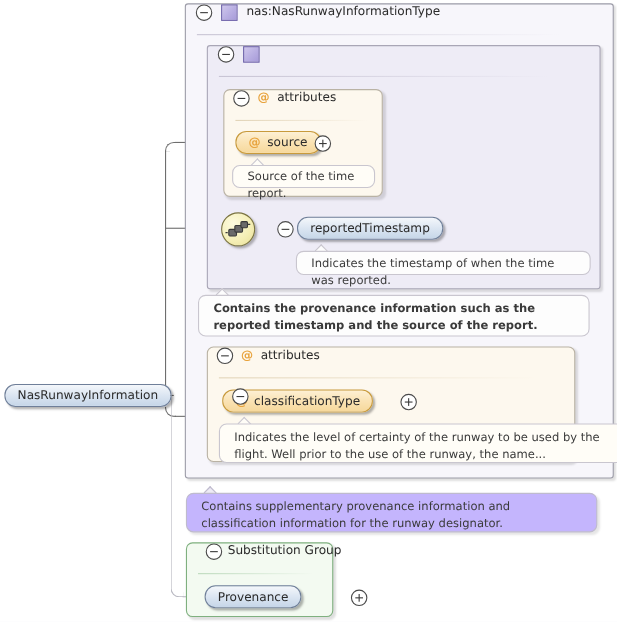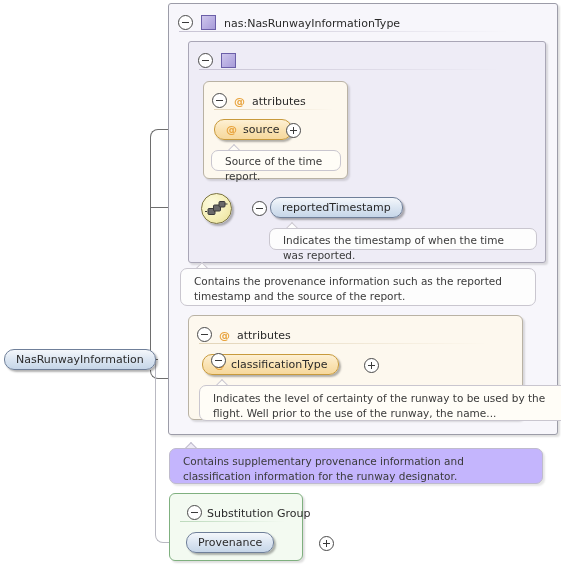--- a/index.html
+++ b/index.html
@@ -16,21 +16,21 @@
     border:1px solid #9c9ca8;border-radius:3px;
     box-shadow:2px 2px 2px rgba(0,0,0,.13);
   }
   .grp-outer{background:#f7f6fb;}
   .grp-inner{background:#eeecf6;border-color:#a9a6b6;}
   .grp-attr{background:#fdf8ee;border-color:#b9b2a4;border-radius:6px;}
   .grp-subst{background:#f3faf1;border-color:#7fb07f;border-radius:6px;}
 
   .grp-title{
     position:absolute;left:0;top:0;right:0;height:26px;
-    display:flex;align-items:flex-end;
+    display:flex;align-items:flex-start;
   }
   .hr{
     position:absolute;left:10px;height:1px;
     background:linear-gradient(to right,#c8c4d4,rgba(200,196,212,0));
   }
   .hr-orange{background:linear-gradient(to right,#e2d4b8,rgba(226,212,184,0));}
   .hr-green{background:linear-gradient(to right,#bcd9bc,rgba(188,217,188,0));}
 
   
   .tgl{
@@ -210,21 +210,21 @@
 
 <div class="pill pill-elem" style="left:270px;top:197px;align-items:center;">
   <span class="lbl">reportedTimestamp</span>
 </div>
 
 <div class="tail tail-white abs" style="left:286px;top:221px;"></div>
 <div class="doc doc-white" style="left:269px;top:228px;width:268px;height:22px;padding-top:4px;">Indicates the timestamp of when the time was reported.</div>
 
 
 <div class="tail tail-white abs" style="left:196px;top:261px;"></div>
-<div class="doc doc-white" style="left:180px;top:268px;width:356px;height:38px;">Contains the provenance information such as the reported timestamp and the source of the report.</div>
+<div class="doc doc-white" style="left:180px;top:268px;width:356px;height:38px;font-weight:bold;">Contains the provenance information such as the reported timestamp and the source of the report.</div>
 
 
 <div class="grp grp-attr" style="left:188px;top:315px;width:335px;height:105px;">
   <div class="grp-title" style="padding-left:8px;gap:7px;">
     <span class="tgl"></span>
     <span class="at">@</span>
     <span class="lbl">attributes</span>
   </div>
   <div class="hr hr-orange" style="top:27px;width:290px;"></div>
 </div>

